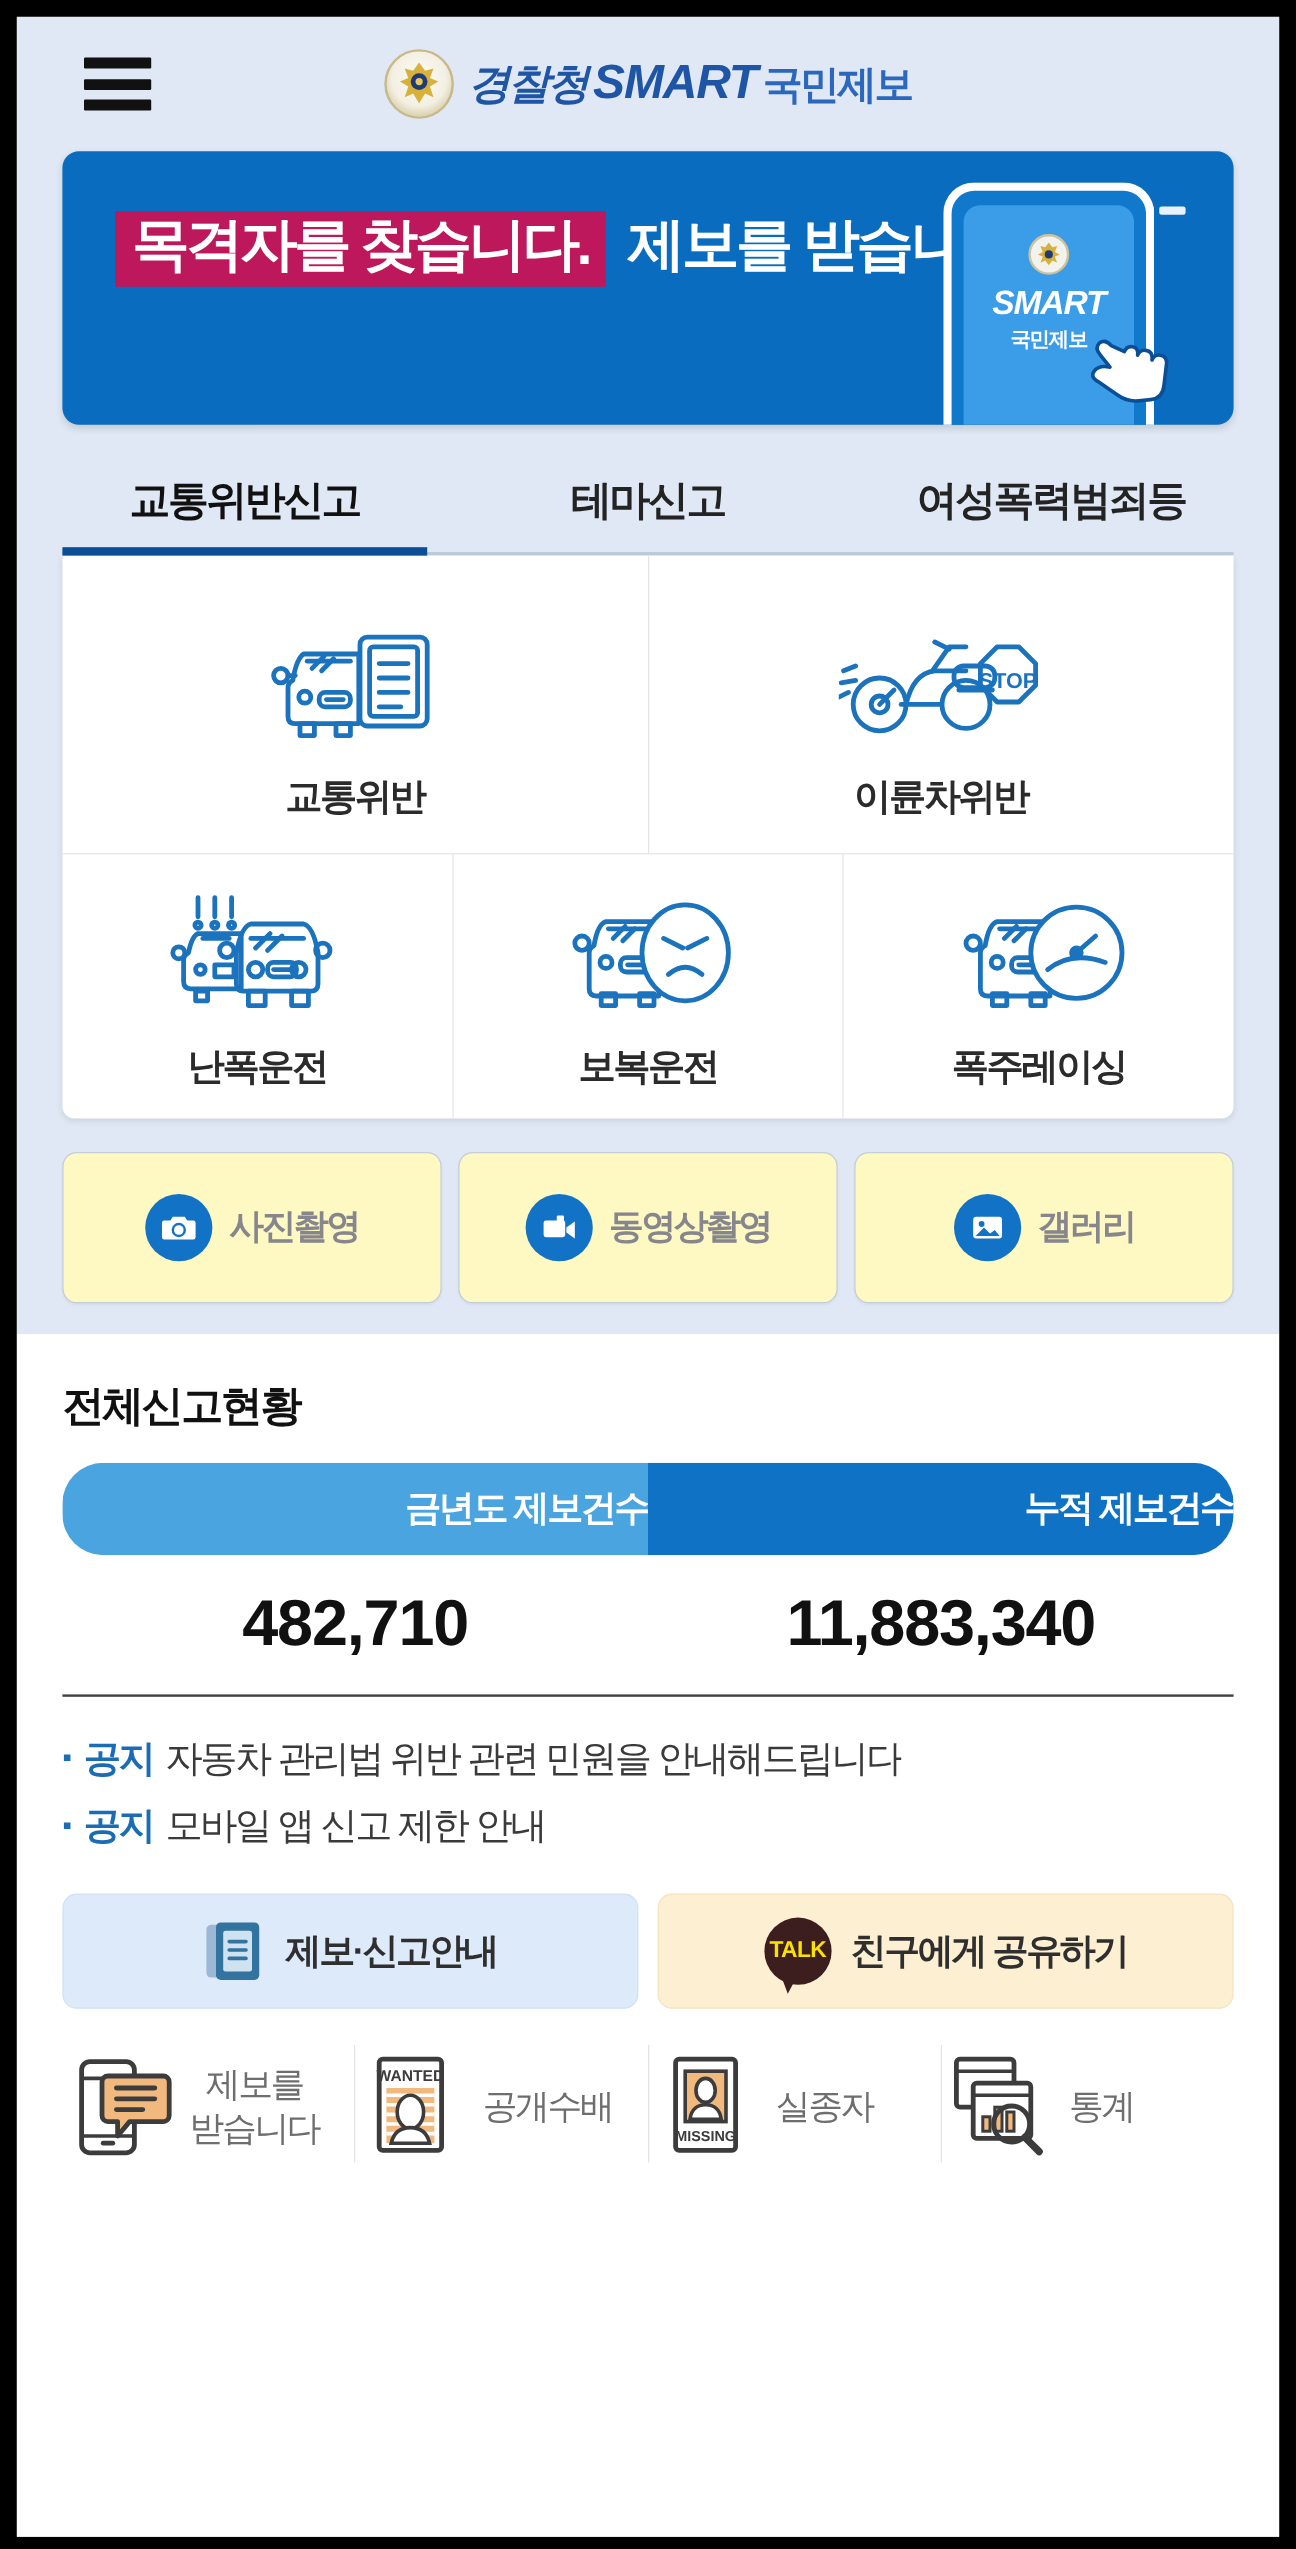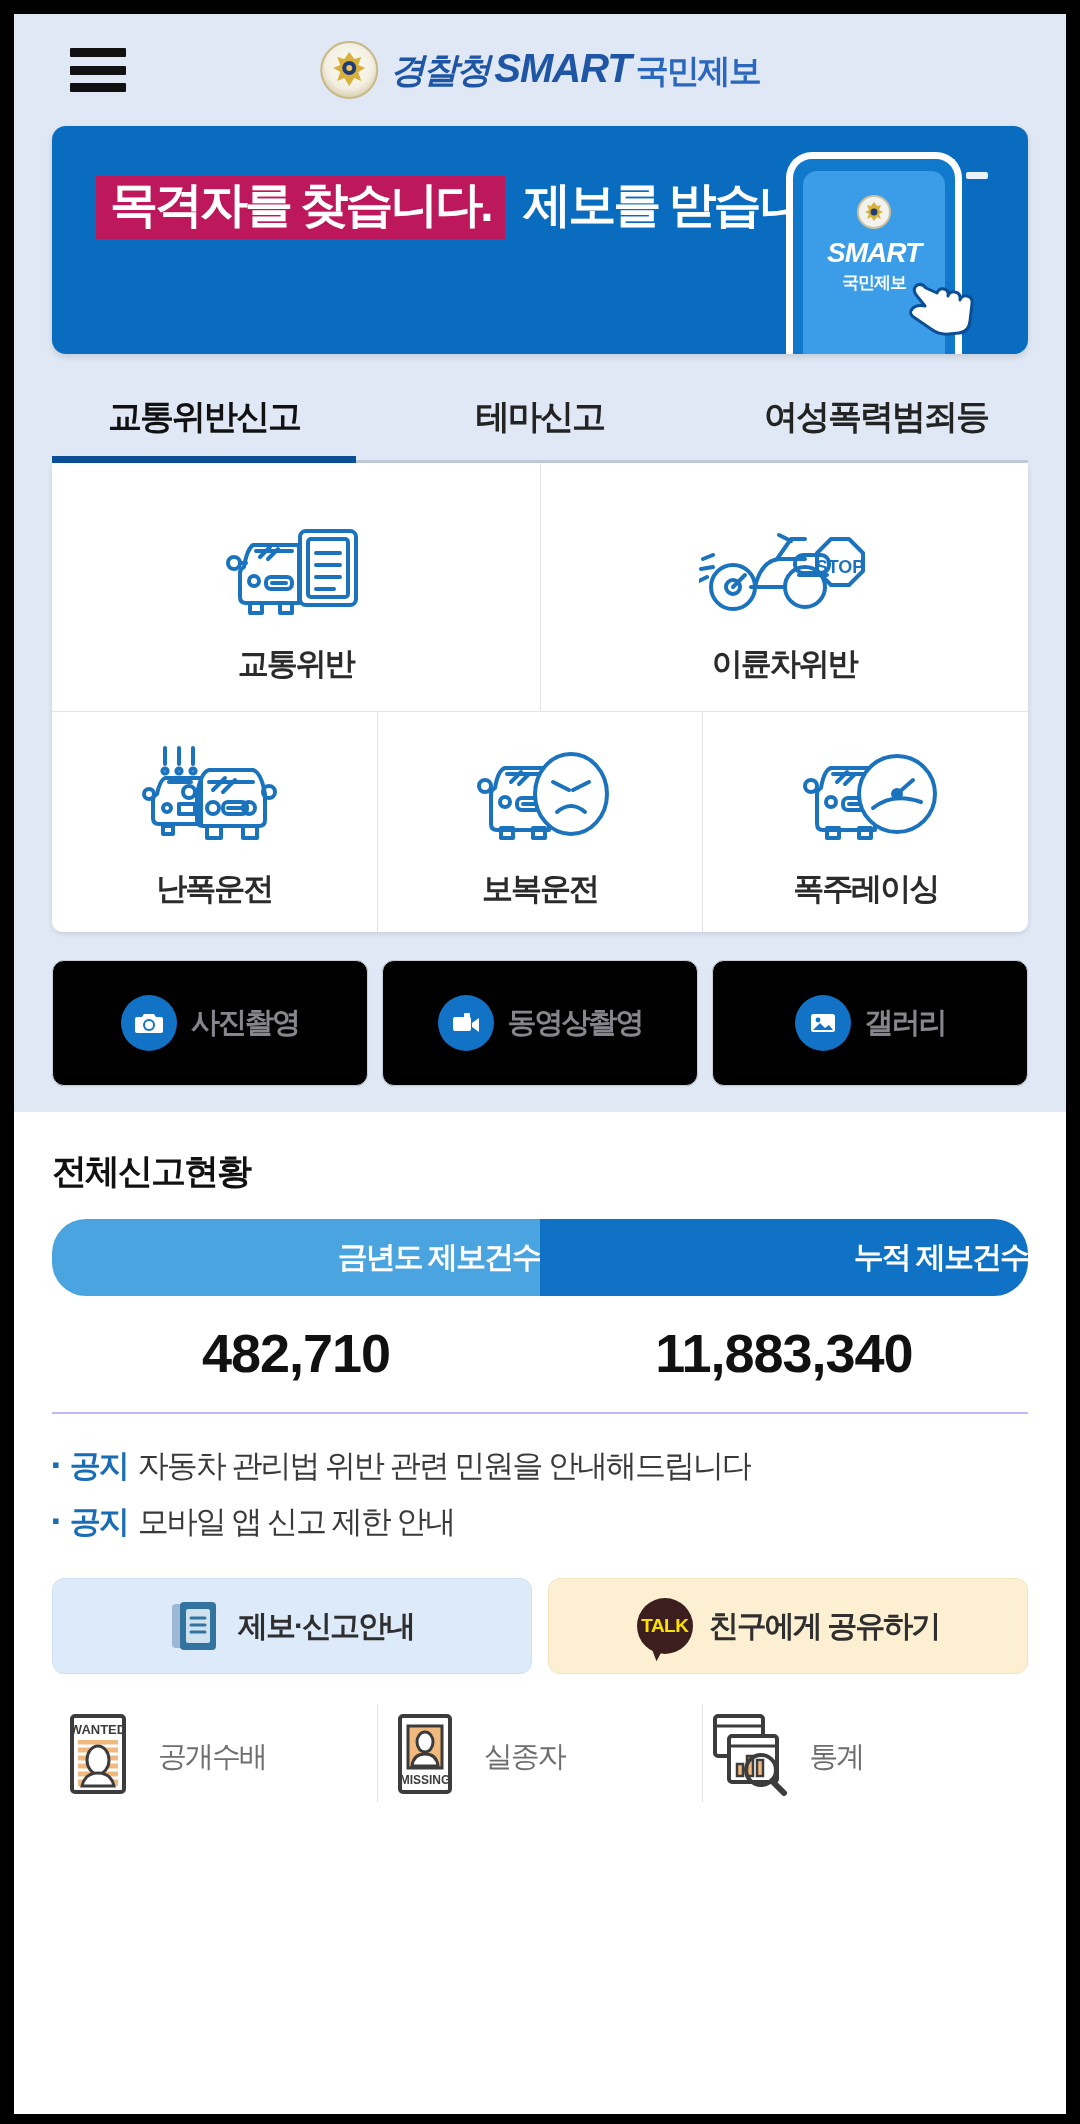--- a/index.html
+++ b/index.html
@@ -161,21 +161,21 @@
   .cell-label {
     margin-top: 20px;
     font-size: 31px; color: #2b2b2b; font-weight: 600; letter-spacing: -2px;
   }
   .row2 .cell { padding: 26px 0 22px 0; }
 
   
   .media-row { display: flex; gap: 14px; margin: 28px 38px 0 38px; }
   .media-btn {
     flex: 1;
-    background: #000000;
+    background: #fef9c3;
     border: 1px solid #c6cdd8;
     border-radius: 12px;
     height: 126px;
     display: flex; align-items: center; justify-content: center; gap: 14px;
     cursor: pointer;
     box-shadow: 0 1px 2px rgba(0,0,0,.05);
   }
   .media-ico { width: 56px; height: 56px; border-radius: 50%; background: #1273c6; display: flex; align-items: center; justify-content: center; flex: 0 0 auto; }
   .media-ico svg { width: 32px; height: 32px; }
   .media-label { font-size: 29px; color: #86868c; font-weight: 600; letter-spacing: -2px; }
@@ -189,21 +189,21 @@
   }
   .stat-tabs { display: flex; border-radius: 34px; overflow: hidden; }
   .stat-tab {
     flex: 1; text-align: right;
     padding: 18px 0;
     font-size: 30px; font-weight: 600; color: #fff; letter-spacing: -2px;
     cursor: pointer;
   }
   .stat-tab.light { background: #4aa4e0; }
   .stat-tab.dark { background: #0f72c4; }
-  .stat-values { display: flex; padding: 26px 0 28px 0; border-bottom: 2px solid #c4b5fd; }
+  .stat-values { display: flex; padding: 26px 0 28px 0; border-bottom: 2px solid #404040; }
   .stat-val { flex: 1; text-align: center; font-size: 54px; font-weight: 900; color: #111; letter-spacing: -1px; }
 
   
   .notices { padding: 24px 0 6px 0; }
   .notice { display: flex; align-items: baseline; gap: 10px; padding: 7px 0; cursor: pointer; }
   .notice-dot { color: #1a6cb5; font-size: 22px; line-height: 1; position: relative; top: -4px; }
   .notice-badge { color: #1a6cb5; font-size: 31px; font-weight: 900; letter-spacing: -2px; flex: 0 0 auto; }
   .notice-text { color: #3a3a3a; font-size: 31px; letter-spacing: -2px; white-space: nowrap; overflow: hidden; text-overflow: ellipsis; }
 
   
@@ -507,20 +507,30 @@
         <div class="talk-ico">
           <span>TALK</span>
         </div>
         <div class="action-label">친구에게 공유하기</div>
       </div>
     </div>
 
     <div class="footer-nav">
       <div class="fnav">
         <svg width="92" height="92" viewBox="0 0 92 92">
+          <rect x="16" y="8" width="44" height="76" rx="7" fill="#fff" stroke="#3c3c3c" stroke-width="4"></rect>
+          <path d="M16 22h44M16 70h44" stroke="#3c3c3c" stroke-width="3"></path>
+          <rect x="32" y="74" width="12" height="4" rx="2" fill="#3c3c3c"></rect>
+          <path d="M38 20h46a5 5 0 0 1 5 5v28a5 5 0 0 1-5 5H56l-10 12v-12h-8a5 5 0 0 1-5-5V25a5 5 0 0 1 5-5z" fill="#f2b97f" stroke="#3c3c3c" stroke-width="4" stroke-linejoin="round"></path>
+          <path d="M45 30h32M45 39h32M45 48h22" stroke="#3c3c3c" stroke-width="4" stroke-linecap="round"></path>
+        </svg>
+        <div class="fnav-label">제보를<br>받습니다</div>
+      </div>
+      <div class="fnav">
+        <svg width="92" height="92" viewBox="0 0 92 92">
           <rect x="20" y="6" width="52" height="76" rx="3" fill="#fff" stroke="#3c3c3c" stroke-width="4"></rect>
           <text x="46" y="24" font-size="13" font-weight="bold" fill="#3c3c3c" text-anchor="middle" font-family="'Liberation Sans',sans-serif">WANTED</text>
           <rect x="26" y="30" width="40" height="46" fill="#f2b97f"></rect>
           <path d="M26 36h40M26 44h40M26 52h40M26 60h40M26 68h40" stroke="#fff" stroke-width="3"></path>
           <ellipse cx="46" cy="50" rx="11" ry="14" fill="#fff" stroke="#3c3c3c" stroke-width="3"></ellipse>
           <path d="M30 76c2-9 8-13 16-13s14 4 16 13z" fill="#fff" stroke="#3c3c3c" stroke-width="3"></path>
         </svg>
         <div class="fnav-label">공개수배</div>
       </div>
       <div class="fnav">

